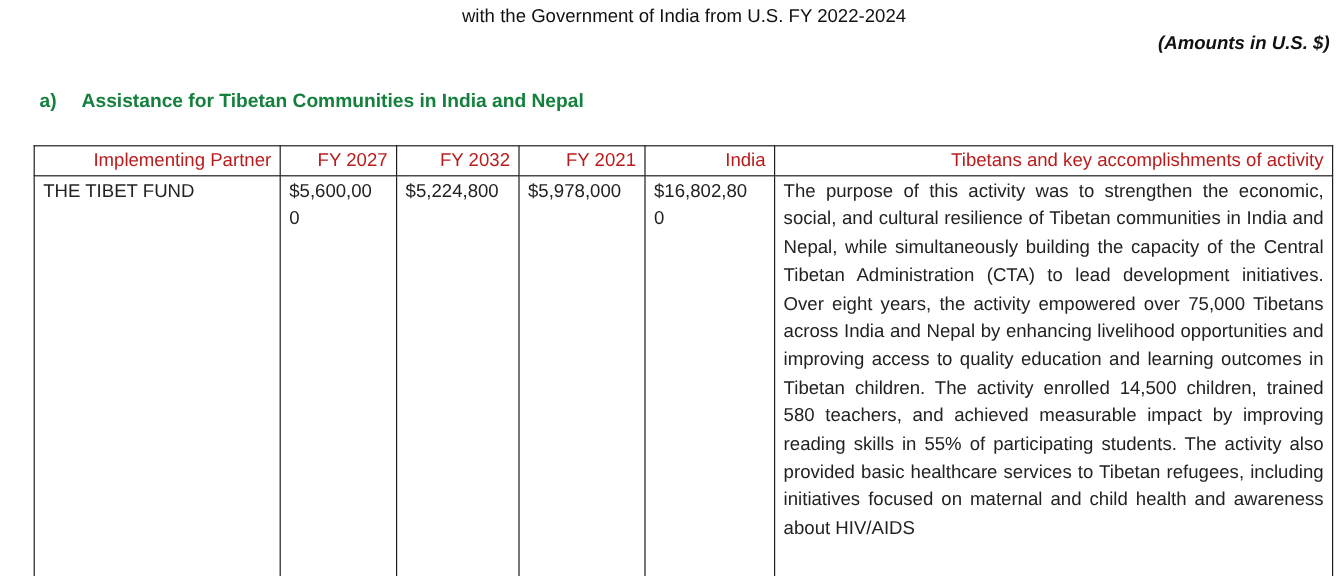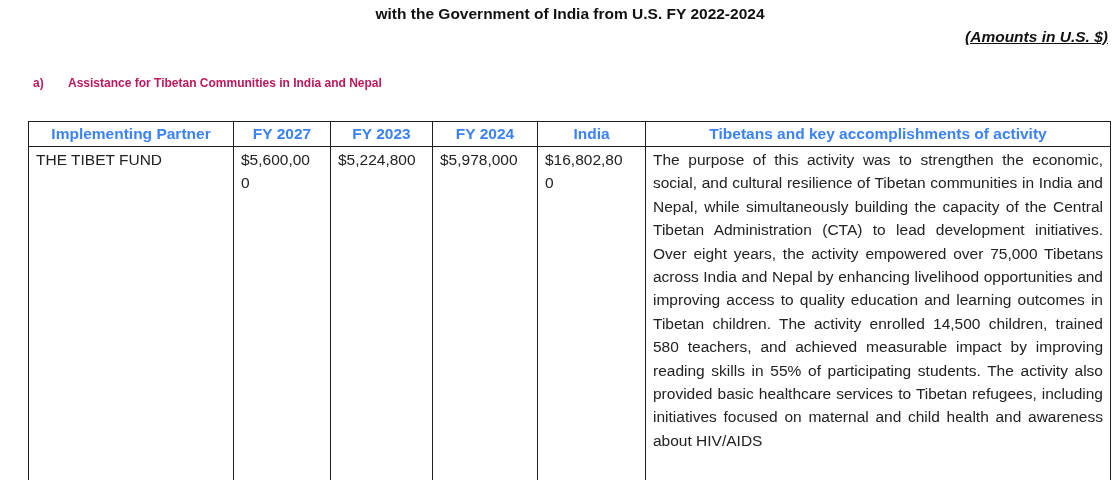--- a/index.html
+++ b/index.html
@@ -7,44 +7,44 @@
   .page {
     position:relative;
     width:1114px; height:480px;
     background:#ffffff;
     overflow:hidden;
     font-family:"Liberation Sans", sans-serif;
     color:#1b1b1b;
   }
   .title-line2 {
     position:absolute; top:5px; left:26px; width:1088px;
-    text-align:center; font-size:15.5px; font-weight:bold; color:#111;
+    text-align:center; font-size:15.5px; font-weight:normal; color:#111;
   }
   .amounts-note {
     position:absolute; top:28px; right:6px;
-    font-size:15.5px; font-weight:bold; font-style:italic; color:#111;text-decoration:underline;
+    font-size:15.5px; font-weight:bold; font-style:italic; color:#111;
   }
   .section-heading {
     position:absolute; top:76px; left:33px;
-    font-size:12px; font-weight:bold; color:#be185d;
+    font-size:16px; font-weight:bold; color:#15803d;
   }
   .section-heading .list-label { display:inline-block; width:35px; }
   table.assistance {
     position:absolute; top:121px; left:28px;
     width:1082px; border-collapse:collapse; table-layout:fixed;
   }
   table.assistance th, table.assistance td {
     border:1.5px solid #1f1f1f;
     vertical-align:top;
     font-size:15.5px;
     padding:1px 7px 2px 7px;
     overflow:hidden;
   }
   table.assistance th {
-    text-align:center; font-weight:bold; line-height:21px; color:#3b82f6;
+    text-align:right; font-weight:normal; line-height:21px; color:#b91c1c;
     height:24px;
   }
   table.assistance td { line-height:23.4px; color:#222; }
   td.money { white-space:pre-line; }
   td.purpose-cell { text-align:justify; padding-right:8px; }
   tr.data-row { height:420px; }
   col.c-partner { width:205px; }
   col.c-fy22 { width:97px; }
   col.c-fy23 { width:102px; }
   col.c-fy24 { width:105px; }
@@ -70,22 +70,22 @@
         <col class="c-fy22">
         <col class="c-fy23">
       <col class="c-fy24">
         <col class="c-total">
         <col class="c-purpose">
     </colgroup>
     <thead>
       <tr>
         <th>Implementing Partner</th>
         <th>FY 2027</th>
-        <th>FY 2023</th>
-        <th>FY 2024</th>
+        <th>FY 2032</th>
+        <th>FY 2021</th>
         <th>India</th>
         <th>Tibetans and key accomplishments of activity</th>
       </tr>
     </thead>
     <tbody>
       <tr class="data-row">
         <td>THE TIBET FUND</td>
         <td class="money">$5,600,00
 0</td>
         <td class="money">$5,224,800</td>

